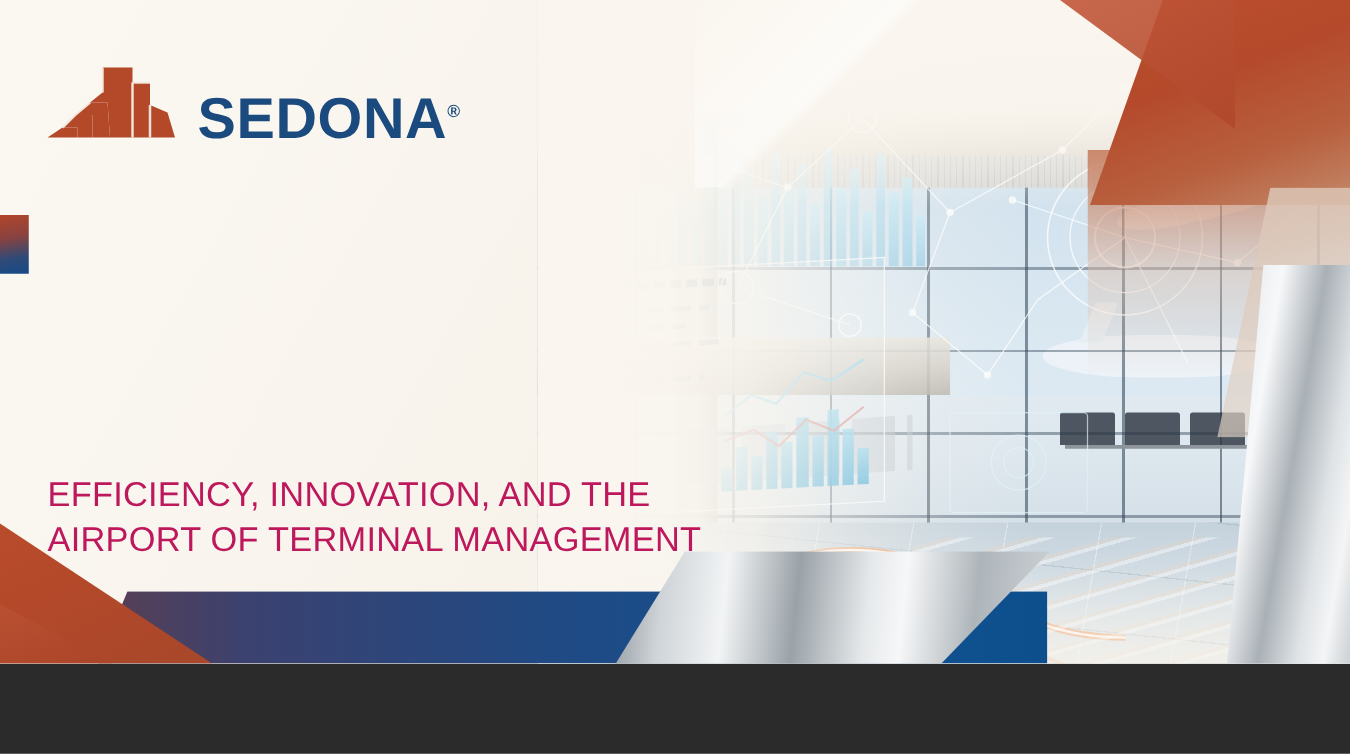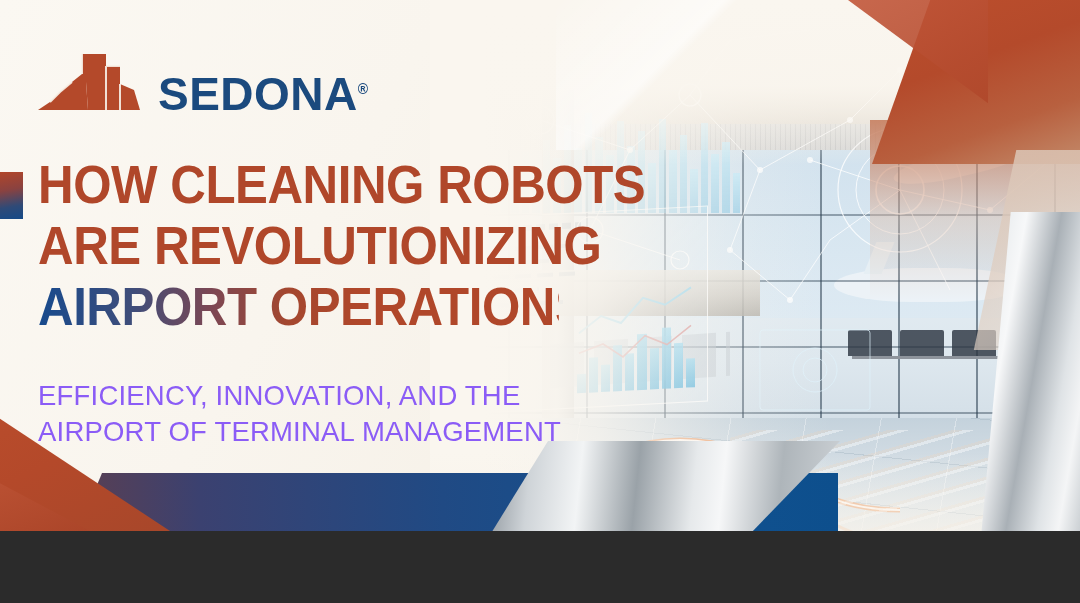--- a/index.html
+++ b/index.html
@@ -172,21 +172,21 @@
   .tline.l1{ color:#b0472a; }
   .tline.l2{ color:#b0472a; margin-top:10px; }
   .tline.l3{
     margin-top:10px;
     background:linear-gradient(90deg,#174a8d 0%,#3e4d7a 18%,#7b4754 33%,#a4472f 48%,#b0472a 62%,#b0472a 100%);
     -webkit-background-clip:text; background-clip:text;
     -webkit-text-fill-color:transparent; color:transparent;
   }
   .subtitle{
     position:absolute; left:38px; top:378px; width:540px;
-    font-size:27.5px; font-weight:500; color:#8b5cf6;
+    font-size:27.5px; font-weight:500; color:#be185d;
     line-height:1.30; letter-spacing:.2px;
   }
   .subtitle div{ white-space:nowrap; }
 
   
   .dots{
     position:absolute; left:42px; top:484px; width:170px; height:78px;
     background-image:radial-gradient(#b8b3aa 2.1px, transparent 2.2px);
     background-size:28px 21px; background-position:2px 2px;
   }
@@ -412,25 +412,20 @@
       <g stroke="#f7f1e8" stroke-width="2" fill="none" opacity=".9">
         <path d="M14 58 L24 48 M24 48 L36 38 M46 30 L46 10 M70 22 L70 66 M84 40 L84 66 M70 22 L84 22"></path>
       </g>
     </svg>
     <div class="logo-text">
       <div class="logo-main"><span>SEDONA</span><span class="logo-reg">®</span></div>
     </div>
   </div>
 
   <div class="grad-square"></div>
-  <div class="titles">
-    <div class="tline l1">HOW CLEANING ROBOTS</div>
-    <div class="tline l2">ARE REVOLUTIONIZING</div>
-    <div class="tline l3">AIRPORT OPERATIONS</div>
-  </div>
 
   <div class="subtitle">
     <div>EFFICIENCY, INNOVATION, AND THE</div>
     <div>AIRPORT OF TERMINAL MANAGEMENT</div>
   </div>
 
   <div class="dots"></div>
   <div class="navy-band"></div>
   <div class="chrome-par"></div>
   <div class="orange-tri"></div>

